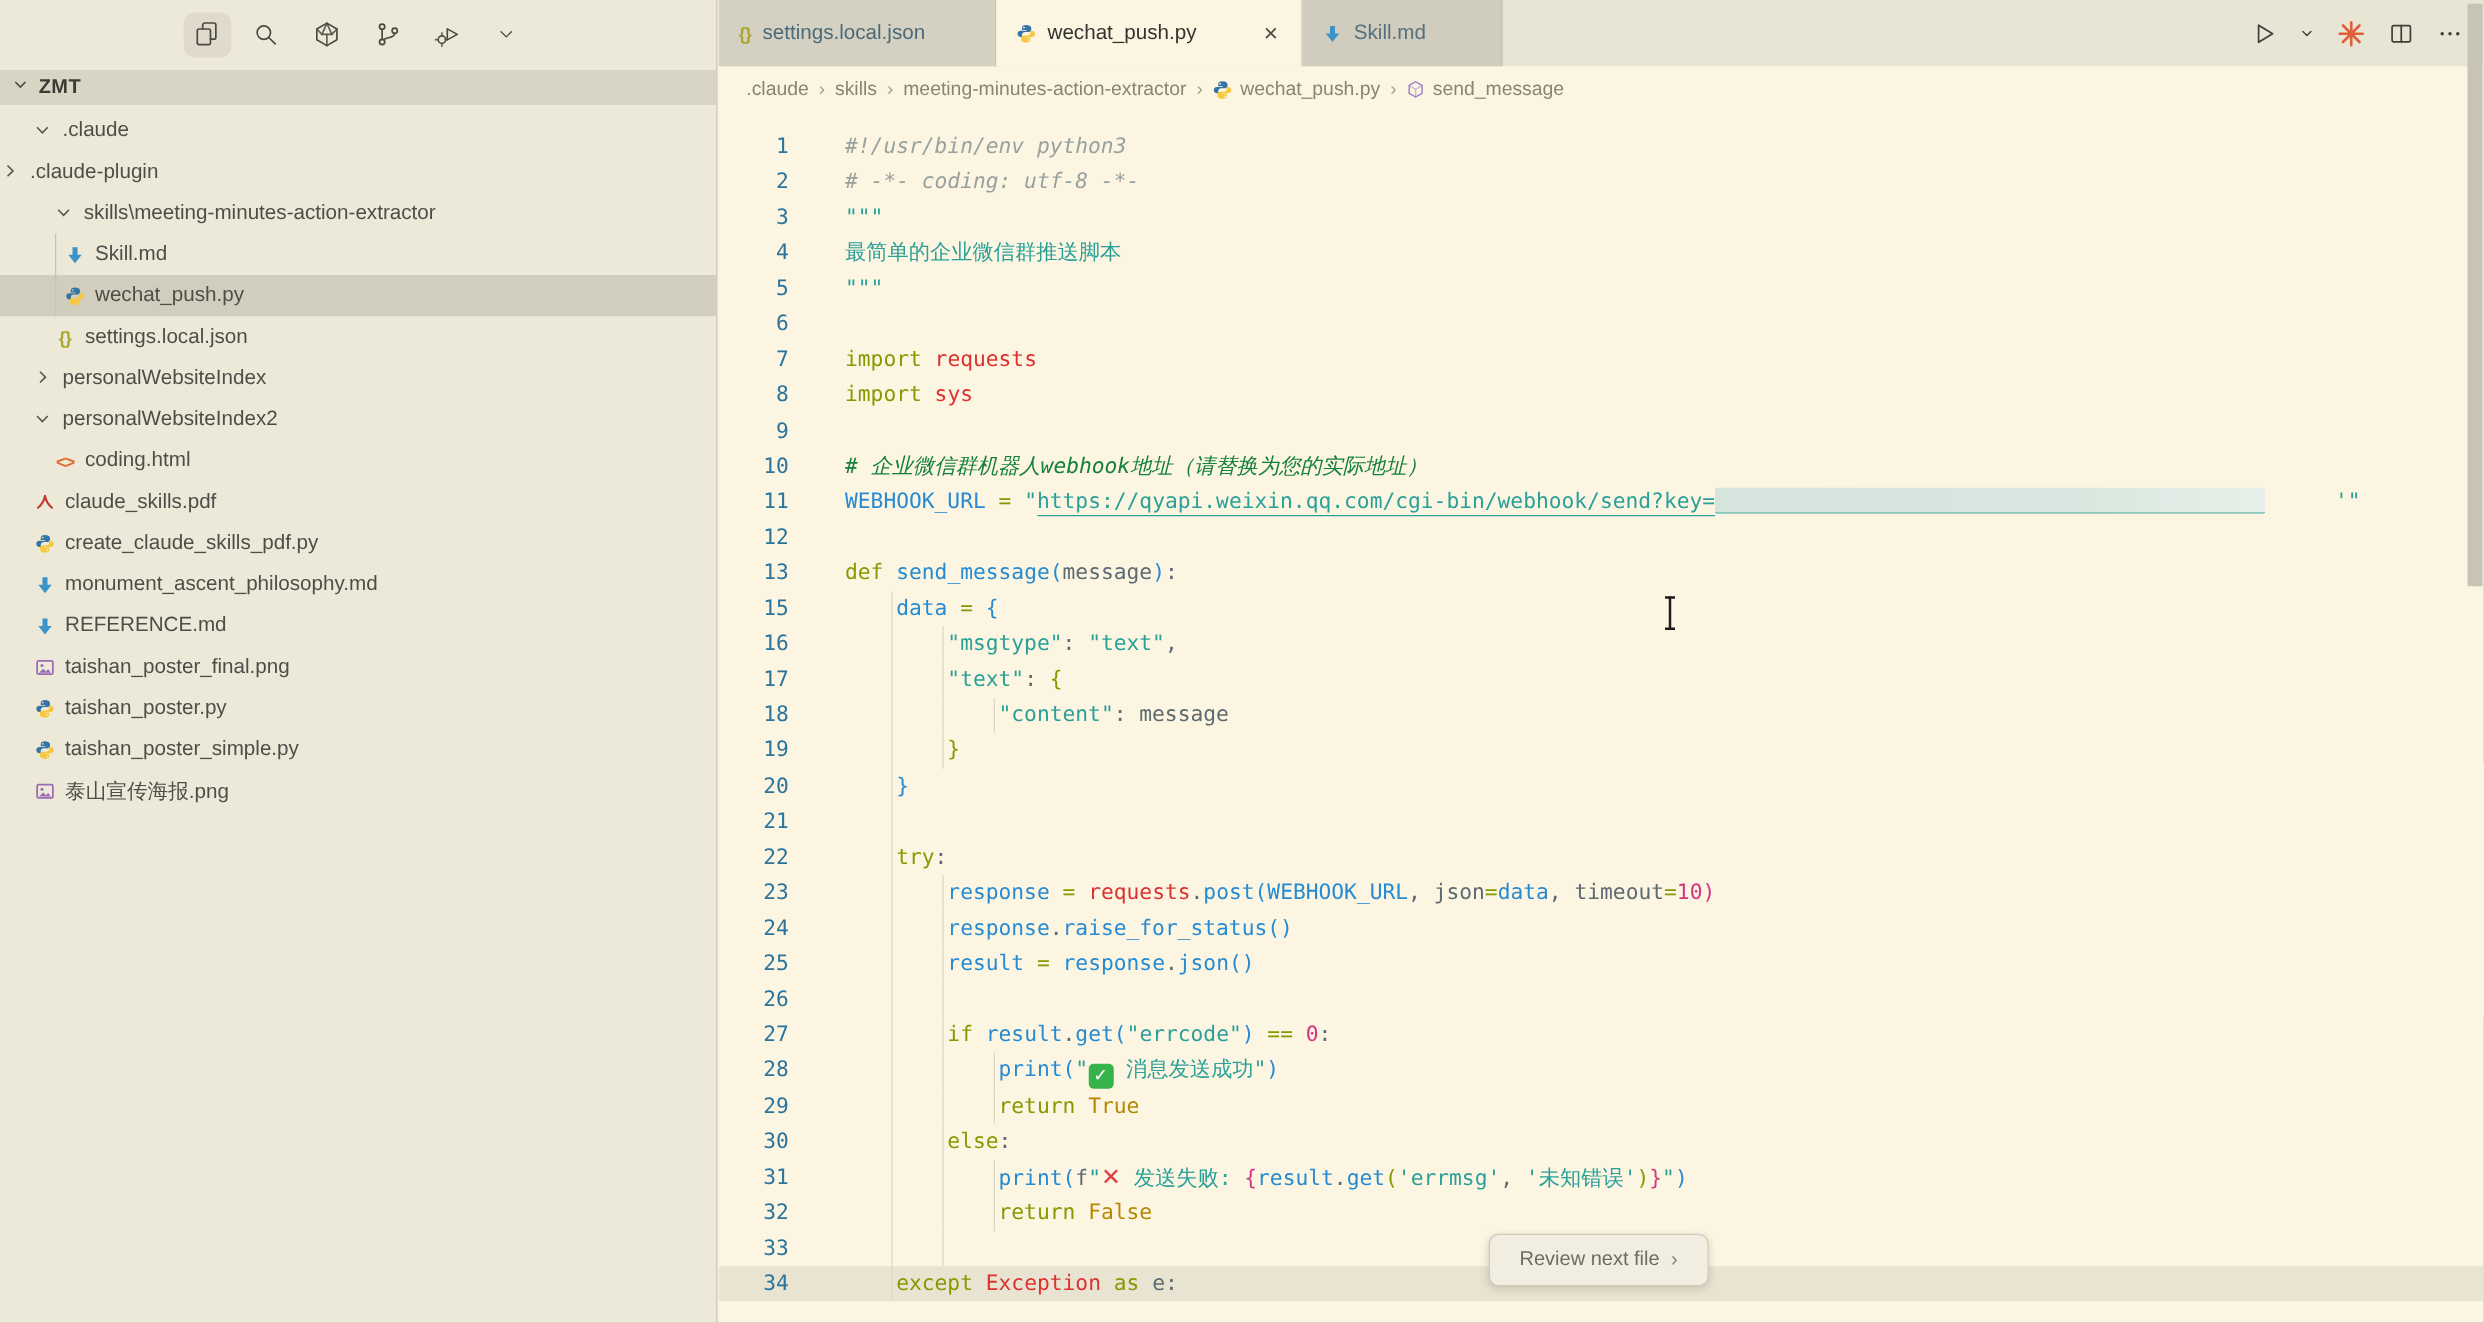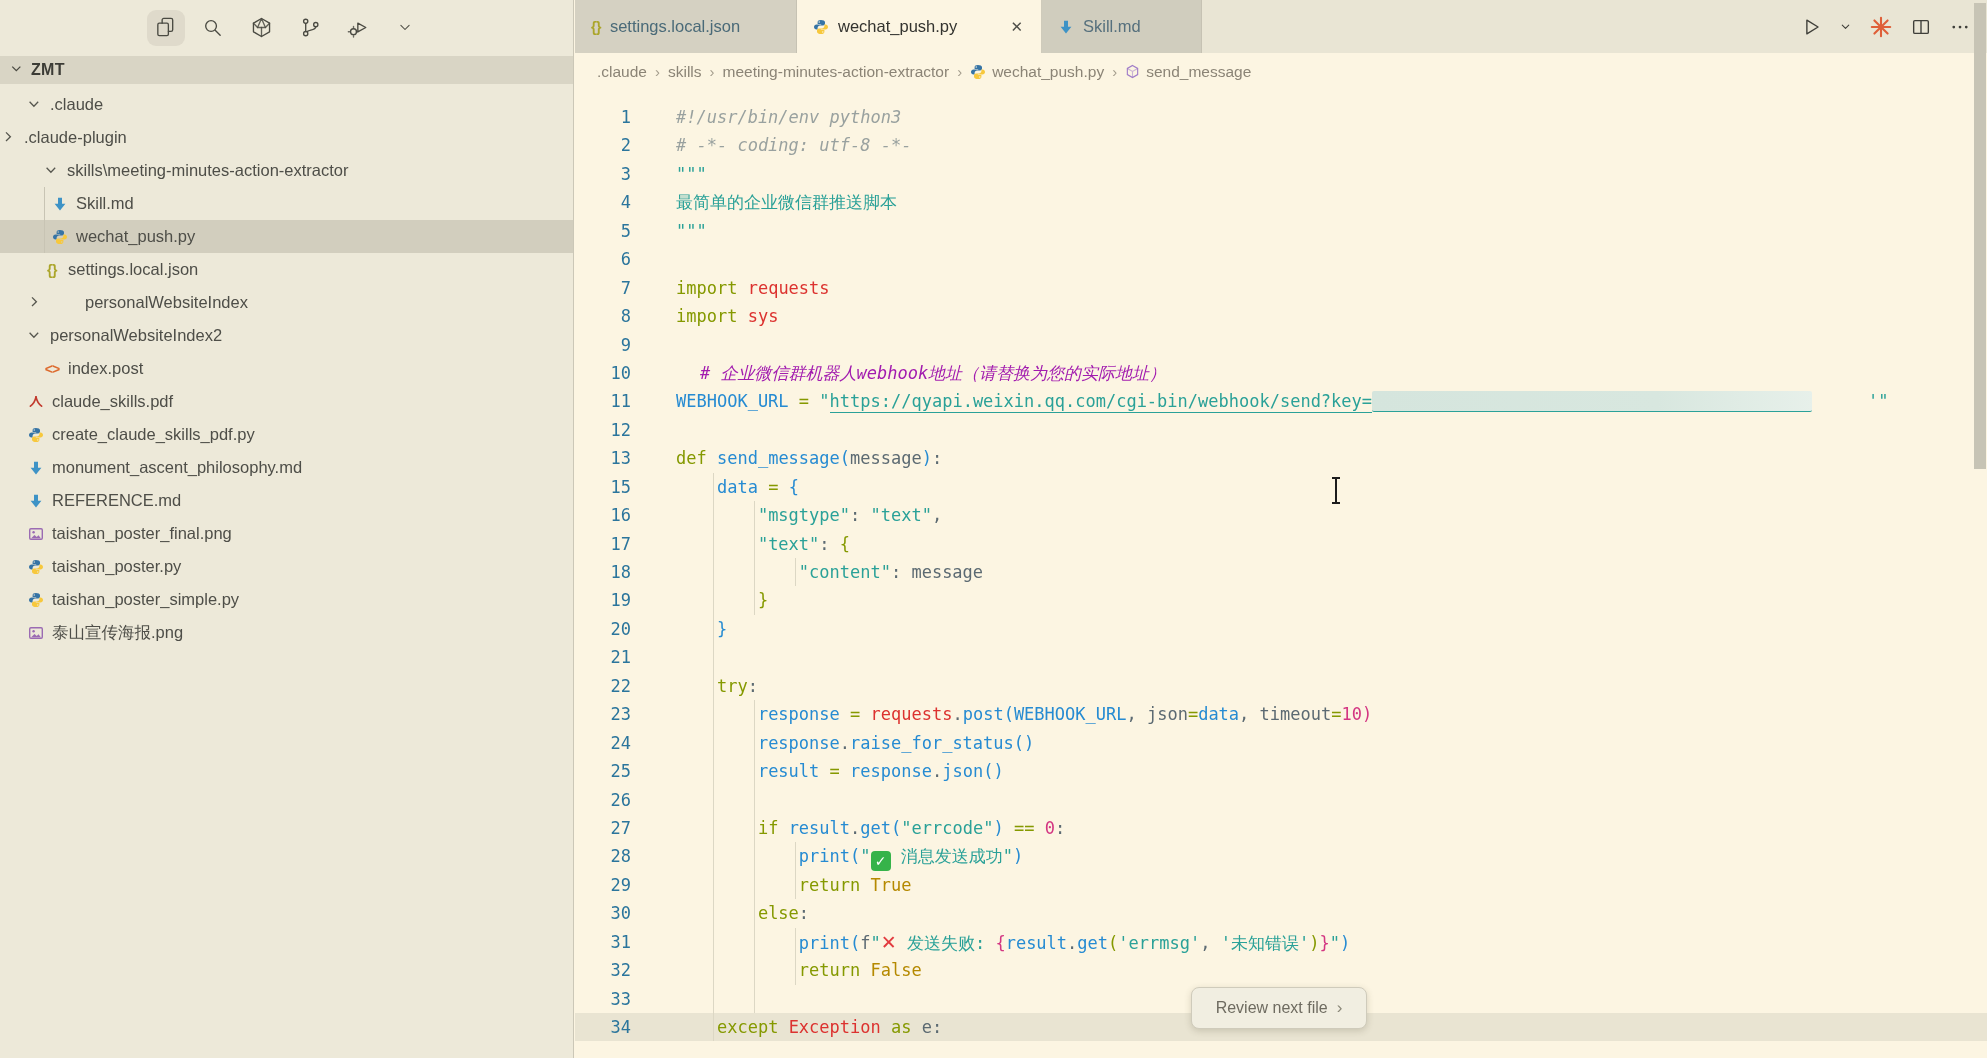--- a/index.html
+++ b/index.html
@@ -142,37 +142,37 @@
             </svg>
           </span>
           <span>wechat_push.py</span>
         </div>
         <div class="trow" style="padding-left: 42px;">
           <span class="ficon">
             <span class="ticon-json">{}</span>
           </span>
           <span>settings.local.json</span>
         </div>
-        <div class="trow" style="padding-left: 26px; gap: 35px;">
+        <div class="trow" style="padding-left: 26px;">
           <span class="chev"><svg width="16" height="16" viewBox="0 0 16 16">
               <path d="M6 3.4l4.4 4.3L6 12" fill="none" stroke="#57574F" stroke-width="1.3"></path>
             </svg></span>
           <span>personalWebsiteIndex</span>
         </div>
         <div class="trow" style="padding-left: 26px;">
           <span class="chev"><svg width="16" height="16" viewBox="0 0 16 16">
               <path d="M3.6 5.8l4.3 4.4 4.3-4.4" fill="none" stroke="#57574F" stroke-width="1.3"></path>
             </svg></span>
           <span>personalWebsiteIndex2</span>
         </div>
         <div class="trow" style="padding-left: 42px;">
           <span class="ficon">
             <span class="ticon-html">&lt;&gt;</span>
           </span>
-          <span>index.post</span>
+          <span>coding.html</span>
         </div>
         <div class="trow" style="padding-left: 26px;">
           <span class="ficon">
             <svg width="16" height="16" viewBox="0 0 16 16" fill="none" stroke="#C23B2E" stroke-width="1.7" stroke-linecap="round">
               <path d="M8 2.8C7.3 6.4 5.4 9.8 2.4 12.2"></path>
               <path d="M8 2.8c.7 3.6 2.6 7 5.6 9.4"></path>
             </svg>
           </span>
           <span>claude_skills.pdf</span>
         </div>
@@ -339,21 +339,21 @@
       <div id="codelines">
           <div class="code-line"><span class="ln">1</span><span class="lc"><span class="com" style="color: rgb(153, 161, 159);">#!/usr/bin/env python3</span></span></div>
           <div class="code-line"><span class="ln">2</span><span class="lc"><span class="com" style="color: rgb(153, 161, 159);"># -*- coding: utf-8 -*-</span></span></div>
           <div class="code-line"><span class="ln">3</span><span class="lc"><span style="color: rgb(42, 161, 152);">"""</span></span></div>
           <div class="code-line"><span class="ln">4</span><span class="lc"><span style="color: rgb(42, 161, 152);">最简单的企业微信群推送脚本</span></span></div>
           <div class="code-line"><span class="ln">5</span><span class="lc"><span style="color: rgb(42, 161, 152);">"""</span></span></div>
           <div class="code-line"><span class="ln">6</span><span class="lc"></span></div>
           <div class="code-line"><span class="ln">7</span><span class="lc"><span style="color: rgb(133, 153, 0);">import</span><span style="color: rgb(92, 106, 114);"> </span><span style="color: rgb(220, 50, 47);">requests</span></span></div>
           <div class="code-line"><span class="ln">8</span><span class="lc"><span style="color: rgb(133, 153, 0);">import</span><span style="color: rgb(92, 106, 114);"> </span><span style="color: rgb(220, 50, 47);">sys</span></span></div>
           <div class="code-line"><span class="ln">9</span><span class="lc"></span></div>
-          <div class="code-line"><span class="ln">10</span><span class="lc"><span class="com" style="color: #a21caf; margin-left: 24px;"># 企业微信群机器人webhook地址（请替换为您的实际地址）</span></span></div>
+          <div class="code-line"><span class="ln">10</span><span class="lc"><span class="com" style="color: #15803d;"># 企业微信群机器人webhook地址（请替换为您的实际地址）</span></span></div>
           <div class="code-line"><span class="ln">11</span><span class="lc"><span style="color: rgb(38, 139, 210);">WEBHOOK_URL</span><span style="color: rgb(92, 106, 114);"> </span><span style="color: rgb(133, 153, 0);">=</span><span style="color: rgb(92, 106, 114);"> </span><span style="color: rgb(42, 161, 152);">"</span><span class="u" style="color: rgb(42, 161, 152);">https://qyapi.weixin.qq.com/cgi-bin/webhook/send?key=</span><span class="redact"></span><span class="gapseg"></span><span style="color: rgb(42, 161, 152);">'"</span></span></div>
           <div class="code-line"><span class="ln">12</span><span class="lc"></span></div>
           <div class="code-line"><span class="ln">13</span><span class="lc"><span style="color: rgb(133, 153, 0);">def</span><span style="color: rgb(92, 106, 114);"> </span><span style="color: rgb(38, 139, 210);">send_message</span><span style="color: rgb(38, 139, 210);">(</span><span style="color: rgb(92, 106, 114);">message</span><span style="color: rgb(38, 139, 210);">)</span><span style="color: rgb(92, 106, 114);">:</span></span></div>
           <div class="code-line"><span class="ln">15</span><span class="lc"><i class="guide" style="left: 81.92px;"></i><span>    </span><span style="color: rgb(38, 139, 210);">data</span><span style="color: rgb(92, 106, 114);"> </span><span style="color: rgb(133, 153, 0);">=</span><span style="color: rgb(92, 106, 114);"> </span><span style="color: rgb(38, 139, 210);">{</span></span></div>
           <div class="code-line"><span class="ln">16</span><span class="lc"><i class="guide" style="left: 81.92px;"></i><i class="guide" style="left: 122.84px;"></i><span>        </span><span style="color: rgb(42, 161, 152);">"msgtype"</span><span style="color: rgb(92, 106, 114);">: </span><span style="color: rgb(42, 161, 152);">"text"</span><span style="color: rgb(92, 106, 114);">,</span></span></div>
           <div class="code-line"><span class="ln">17</span><span class="lc"><i class="guide" style="left: 81.92px;"></i><i class="guide" style="left: 122.84px;"></i><span>        </span><span style="color: rgb(42, 161, 152);">"text"</span><span style="color: rgb(92, 106, 114);">: </span><span style="color: rgb(133, 153, 0);">{</span></span></div>
           <div class="code-line"><span class="ln">18</span><span class="lc"><i class="guide" style="left: 81.92px;"></i><i class="guide" style="left: 122.84px;"></i><i class="guide" style="left: 163.76px;"></i><span>            </span><span style="color: rgb(42, 161, 152);">"content"</span><span style="color: rgb(92, 106, 114);">: message</span></span></div>
           <div class="code-line"><span class="ln">19</span><span class="lc"><i class="guide" style="left: 81.92px;"></i><i class="guide" style="left: 122.84px;"></i><span>        </span><span style="color: rgb(133, 153, 0);">}</span></span></div>
           <div class="code-line"><span class="ln">20</span><span class="lc"><i class="guide" style="left: 81.92px;"></i><span>    </span><span style="color: rgb(38, 139, 210);">}</span></span></div>
           <div class="code-line"><span class="ln">21</span><span class="lc"><i class="guide" style="left: 81.92px;"></i></span></div>

